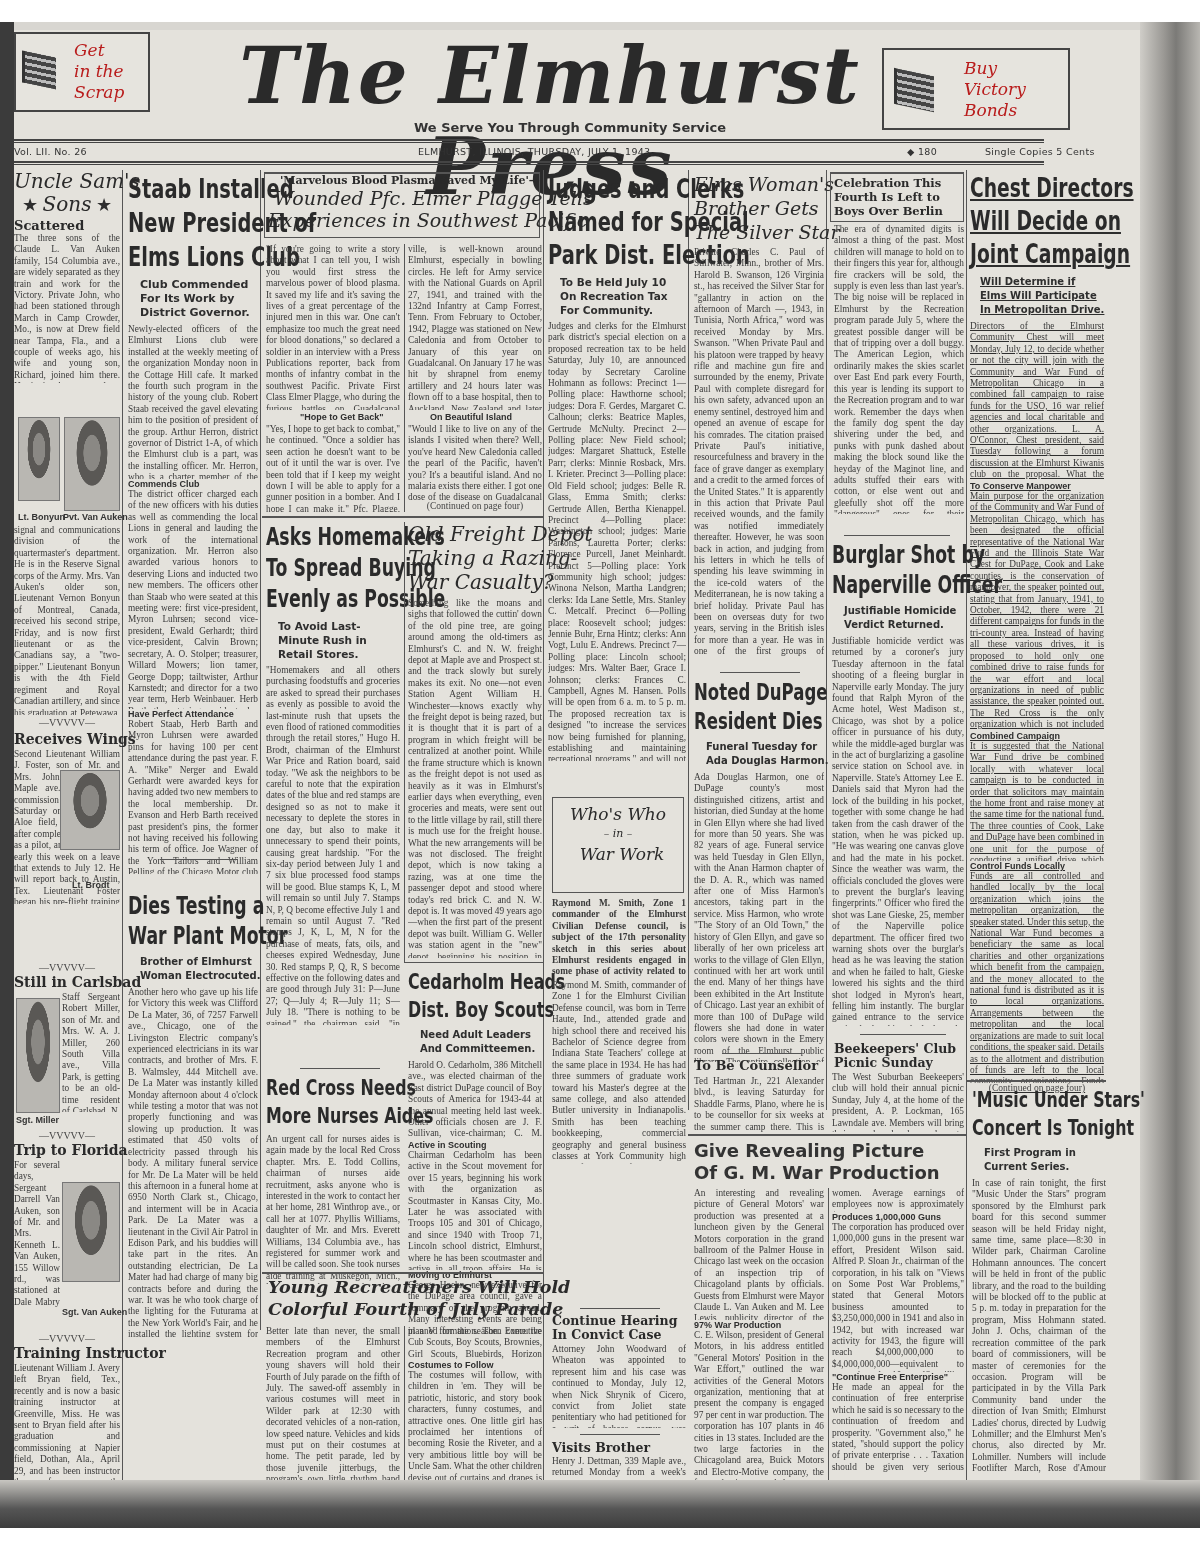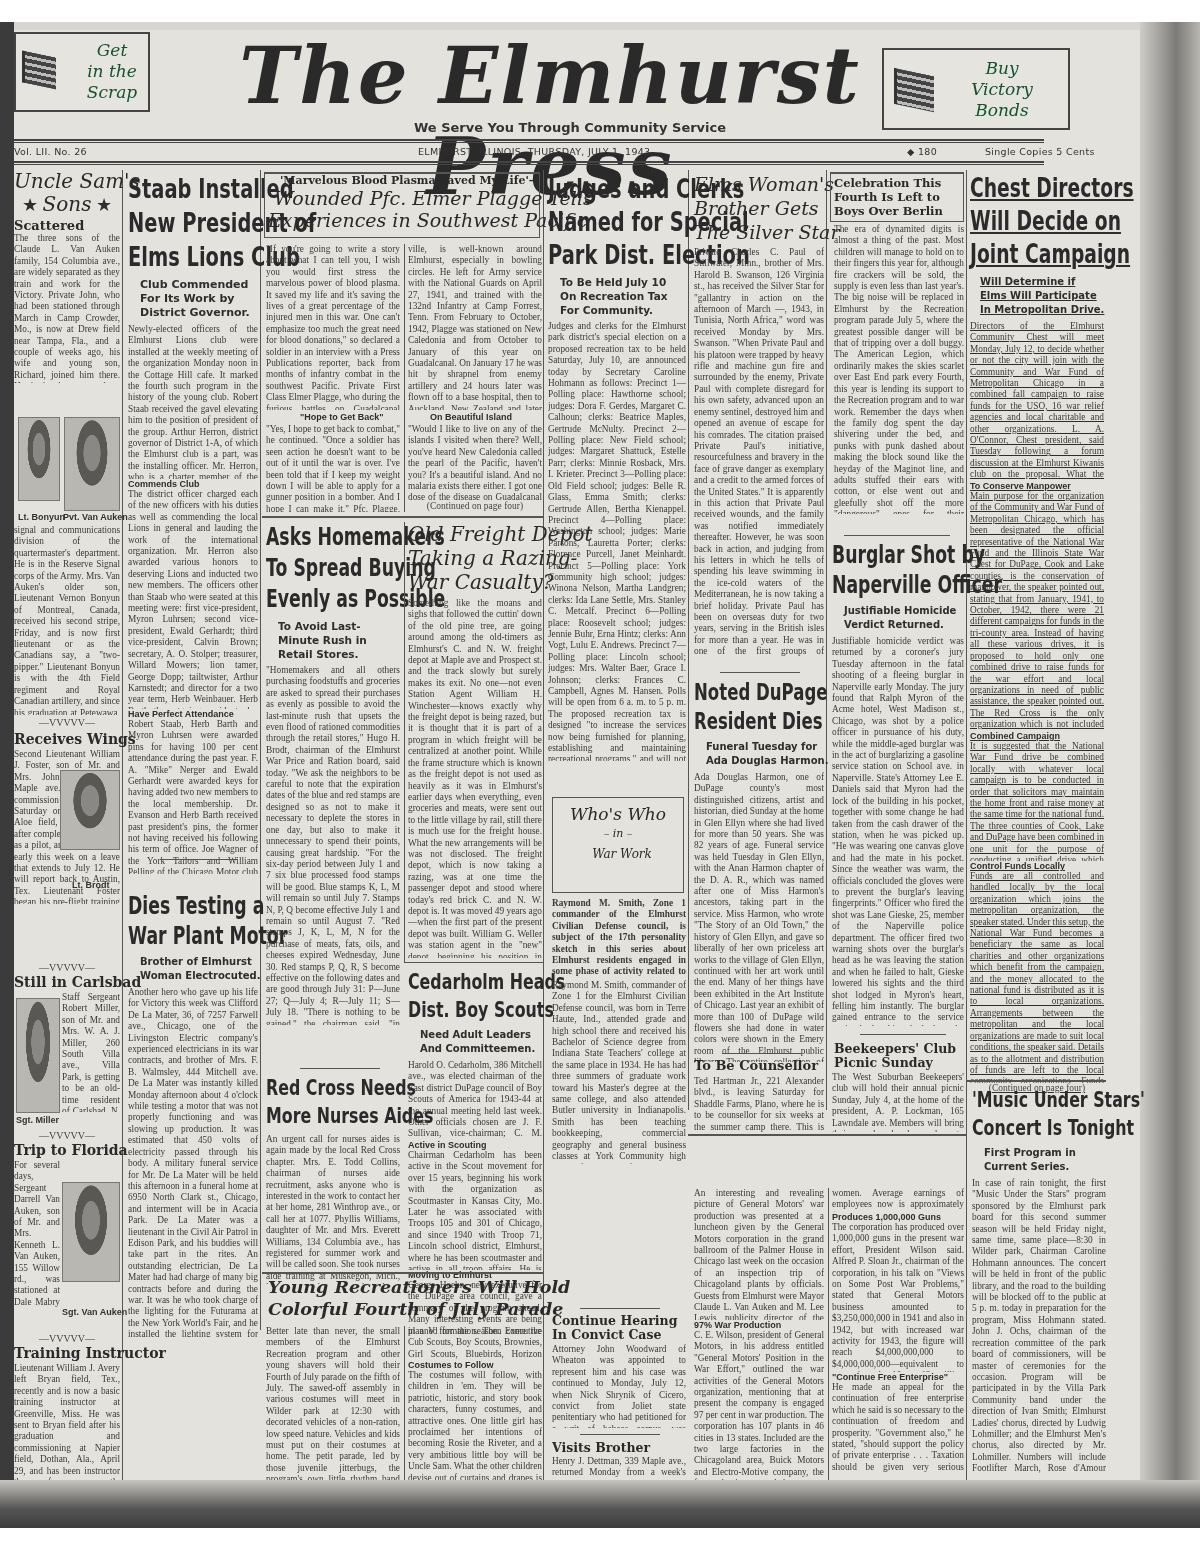--- a/index.html
+++ b/index.html
@@ -7,21 +7,21 @@
 body{font-family:"Liberation Serif","DejaVu Serif",serif;color:#2e2e2e}
 #page{position:absolute;left:0;top:22px;width:1200px;height:1506px;background:#d8d6d1;overflow:hidden}
 #paper{position:absolute;left:8px;top:8px;width:1150px;height:1480px;background:#e4e2dc}
 #leftbar{position:absolute;left:0;top:0;width:14px;height:1506px;background:#3b3b3b}
 #rightshade{position:absolute;right:0;top:0;width:60px;height:1506px;background:linear-gradient(90deg,#cfcdc8,#9a9894 40%,#7b7a77 60%,#b8b6b1)}
 #bottomshade{position:absolute;left:0;bottom:0;width:1200px;height:48px;background:linear-gradient(180deg,#c8c6c1,#555 60%,#3d3d3d)}
 .abs{position:absolute}
 .masthead-title{font-family:"DejaVu Serif",serif;font-weight:bold;font-size:78px;color:#2a2a2a;letter-spacing:2px;text-align:center;font-style:italic}
 .tagline{font-family:"DejaVu Sans",sans-serif;font-weight:bold;font-size:13px;color:#333;text-align:center}
 .earbox{border:2px solid #444;background:#e6e4de}
-.ear-text{font-family:"DejaVu Serif",serif;font-style:italic;font-size:17px;line-height:21px;color:#14532d;text-align:center}
+.ear-text{font-family:"DejaVu Serif",serif;font-style:italic;font-size:17px;line-height:21px;color:#b91c1c;text-align:left}
 .flag{position:absolute;width:34px;height:32px;background:repeating-linear-gradient(180deg,#444 0 4px,#bbb 4px 7px);transform:skewY(12deg);border-left:3px solid #333}
 .rule2{border-top:2px solid #444;border-bottom:1px solid #444;height:4px}
 .dateline{font-family:"DejaVu Sans",sans-serif;font-size:9.5px;color:#333;letter-spacing:.3px}
 .col-rule{position:absolute;width:1px;background:#555}
 .hrule{position:absolute;height:1px;background:#555}
 .hd-cond{font-family:"DejaVu Sans",sans-serif;font-weight:bold;color:#2a2a2a;transform-origin:left top;transform:scaleX(.72);white-space:nowrap}
 .hd-ital{font-family:"DejaVu Serif",serif;font-style:italic;color:#2a2a2a;white-space:nowrap}
 .hd-serif{font-family:"DejaVu Serif",serif;font-weight:bold;color:#2a2a2a;white-space:nowrap}
 .deck{font-family:"DejaVu Sans",sans-serif;font-weight:bold;color:#2e2e2e;white-space:nowrap}
 .body{font-family:"Liberation Serif",serif;font-size:9.3px;line-height:11.4px;color:#3a3a3a;text-align:justify;overflow:hidden}
@@ -227,21 +227,21 @@
       <div>On Recreation Tax</div>
       <div>For Community.</div>
     </div>
     <div class="body" style="height:440px;">Judges and clerks for the Elmhurst park district's special election on a proposed recreation tax to be held Saturday, July 10, are announced today by Secretary Caroline Hohmann as follows: Precinct 1—Polling place: Hawthorne school; judges: Dora F. Gerdes, Margaret C. Calhoun; clerks: Beatrice Maples, Gertrude McNulty. Precinct 2—Polling place: New Field school; judges: Margaret Shattuck, Estelle Parr; clerks: Minnie Rosback, Mrs. I. Krieter. Precinct 3—Polling place: Old Field school; judges: Belle R. Glass, Emma Smith; clerks: Gertrude Allen, Bertha Kienappel. Precinct 4—Polling place: Washington school; judges: Marie Parsons, Lauretta Porter; clerks: Florence Purcell, Janet Meinhardt. Precinct 5—Polling place: York Community high school; judges: Winona Nelson, Martha Landgren; clerks: Ida Lane Settle, Mrs. Stanley C. Metcalf. Precinct 6—Polling place: Roosevelt school; judges: Jennie Buhr, Erna Hintz; clerks: Ann Vogt, Lulu E. Andrews. Precinct 7—Polling place: Lincoln school; judges: Mrs. Walter Baer, Grace I. Johnson; clerks: Frances C. Campbell, Agnes M. Hansen. Polls will be open from 6 a. m. to 5 p. m. The proposed recreation tax is designed "to increase the services now being furnished for planning, establishing and maintaining recreational programs," and will not exceed one mill on each dollar of assessed valuation of all taxable property in the park district. The plan of the park board is to draw up a budget for estimated expenses of such a program on a community-wide basis, and a levy will be based on the actual needs, never to exceed one mill on a dollar. Secretary Hohmann in a letter to the judges and clerks thanked them in advance for their services and gave them instructions for the election.</div>
   </div>
 
   <div class="boxframe" style="left:552px;top:775px;width:132px;height:96px;"></div>
   <div class="abs" style="left:552px;top:780px;width:132px;text-align:center;">
     <div class="hd-ital" style="font-size:17px;line-height:24px;">Who's Who</div>
     <div class="hd-ital" style="font-size:11px;line-height:16px;">– in –</div>
-    <div class="hd-ital" style="font-size:12px;line-height:24px;margin-left:8px;">War Work</div>
+    <div class="hd-ital" style="font-size:17px;line-height:24px;margin-left:8px;">War Work</div>
   </div>
   <div class="abs body" style="left:552px;top:876px;width:134px;height:78px;font-weight:bold;">Raymond M. Smith, Zone 1 commander of the Elmhurst Civilian Defense council, is subject of the 17th personality sketch in this series about Elmhurst residents engaged in some phase of activity related to the war effort. First group of portraits is about the personnel of the O.C.D.</div>
   <div class="abs body" style="left:552px;top:958px;width:134px;height:184px;">Raymond M. Smith, commander of Zone 1 for the Elmhurst Civilian Defense council, was born in Terre Haute, Ind., attended grade and high school there and received his Bachelor of Science degree from Indiana State Teachers' college at the same place in 1934. He has had three summers of graduate work toward his Master's degree at the same college, and also attended Butler university in Indianapolis. Smith has been teaching bookkeeping, commercial geography and general business classes at York Community high school for the past four years, has helped coach the Frosh-Soph lightweight football and had intramural basketball for three years. Before coming to York, he taught commercial subjects and coached basketball, baseball and track at the Raymond Community high school and was director of community recreational activities there. He is a member of Alpha Sigma Tau and of the Masonic lodge, and belongs to the National and Illinois Education associations and the American Federation of Teachers. The Smiths, who live at 288 Montrose ave., have one son, Stephen Milo, two years old. Smith's favorite sport is golf, but victory gardening and working at the Electro-Motive plant are keeping him busy this summer.</div>
 
   <div class="hrule" style="left:580px;top:1286px;width:80px;"></div>
   <div class="abs hd-serif" style="left:552px;top:1292px;font-size:12.5px;line-height:14px;">
     <div>Continue Hearing</div>
     <div>In Convict Case</div>
   </div>
   <div class="abs body" style="left:552px;top:1322px;width:134px;height:84px;">Attorney John Woodward of Wheaton was appointed to represent him and his case was continued to Monday, July 12, when Nick Shrynik of Cicero, convict from Joliet state penitentiary who had petitioned for a writ of habeas corpus, was granted a hearing Monday before Judge Charles Page of Elgin in DuPage circuit court.</div>
@@ -295,20 +295,24 @@
     <div class="body" style="height:390px;">Justifiable homicide verdict was returned by a coroner's jury Tuesday afternoon in the fatal shooting of a fleeing burglar in Naperville early Monday. The jury found that Ralph Myron of the Acme hotel, West Madison st., Chicago, was shot by a police officer in pursuance of his duty, while the middle-aged burglar was in the act of burglarizing a gasoline service station on School ave. in Naperville. State's Attorney Lee E. Daniels said that Myron had the lock of the building in his pocket, together with some change he had taken from the cash drawer of the station, when he was picked up. "He was wearing one canvas glove and had the mate in his pocket. Since the weather was warm, the officials concluded the gloves were to prevent the burglar's leaving fingerprints." Officer who fired the shot was Lane Gieske, 25, member of the Naperville police department. The officer fired two warning shots over the burglar's head as he was leaving the station and when he failed to halt, Gieske lowered his sights and the third shot lodged in Myron's heart, felling him instantly. The burglar gained entrance to the service station by breaking the lock on the front door. Two residents, one a woman from across the street, were attracted by the noise and notified the Naperville police, who arrived just as Myron was coming out the station door. Officer William Mooney accompanied Gieske in the investigation. Investigator Allan A. Myers took fingerprints of Myron to see if he had a previous criminal record.</div>
   </div>
   <div class="hrule" style="left:860px;top:1012px;width:86px;"></div>
   <div class="abs hd-serif" style="left:834px;top:1020px;font-size:12.5px;line-height:14px;">
     <div>Beekeepers' Club</div>
     <div>Picnic Sunday</div>
   </div>
   <div class="abs body" style="left:832px;top:1050px;width:132px;height:60px;">The West Suburban Beekeepers' club will hold their annual picnic Sunday, July 4, at the home of the president, A. P. Lockman, 165 Lawndale ave. Members will bring their own box lunches and are to be at the Lockman home at 12 noon.</div>
 
   <div class="hrule" style="left:688px;top:1112px;width:278px;height:2px;"></div>
+  <div class="abs" style="left:694px;top:1118px;width:270px;">
+    <div class="deck" style="font-size:18px;line-height:22px;color:#333;">Give Revealing Picture</div>
+    <div class="deck" style="font-size:18px;line-height:22px;color:#333;">Of G. M. War Production</div>
+  </div>
   <div class="abs" style="left:694px;top:1166px;width:130px;">
     <div class="body" style="height:132px;">An interesting and revealing picture of General Motors' war production was presented at a luncheon given by the General Motors corporation in the grand ballroom of the Palmer House in Chicago last week on the occasion of an inspection trip of Chicagoland plants by officials. Guests from Elmhurst were Mayor Claude L. Van Auken and M. Lee Lewis, publicity director of the Santa Fe railroad. Approximately 400 were present, including business men, industrialists, military men, and municipal officials.</div>
     <div class="sub">97% War Production</div>
     <div class="body" style="height:150px;">C. E. Wilson, president of General Motors, in his address entitled "General Motors' Position in the War Effort," outlined the war activities of the General Motors organization, mentioning that at present the company is engaged 97 per cent in war production. The corporation has 107 plants in 46 cities in 13 states. Included are the two large factories in the Chicagoland area, Buick Motors and Electro-Motive company, the former having expanded to an area of 1,500,000 square feet and the latter 1,000,000 square feet. The two plants now employ over 18,000 workers. General Motors factories altogether occupy 75,000,000 square feet and employ approximately 450,000 men and</div>
   </div>
   <div class="col-rule" style="left:828px;top:1166px;height:292px;"></div>
   <div class="abs" style="left:832px;top:1166px;width:132px;">
     <div class="body" style="height:24px;">women. Average earnings of employees now is approximately $60 per week.</div>
     <div class="sub">Produces 1,000,000 Guns</div>
     <div class="body" style="height:150px;">The corporation has produced over 1,000,000 guns in the present war effort, President Wilson said. Alfred P. Sloan Jr., chairman of the corporation, in his talk on "Views on Some Post War Problems," stated that General Motors business amounted to $3,250,000,000 in 1941 and also in 1942, but with increased war activity for 1943, the figure will reach $4,000,000,000 to $4,000,000,000—equivalent to approximately 10 to 12 million dollars every 24 hours. Chairman Sloan estimated that it would take about four months to change over from war to peacetime activity, retool and get peace materials instead of war materials flowing to the plants.</div>

